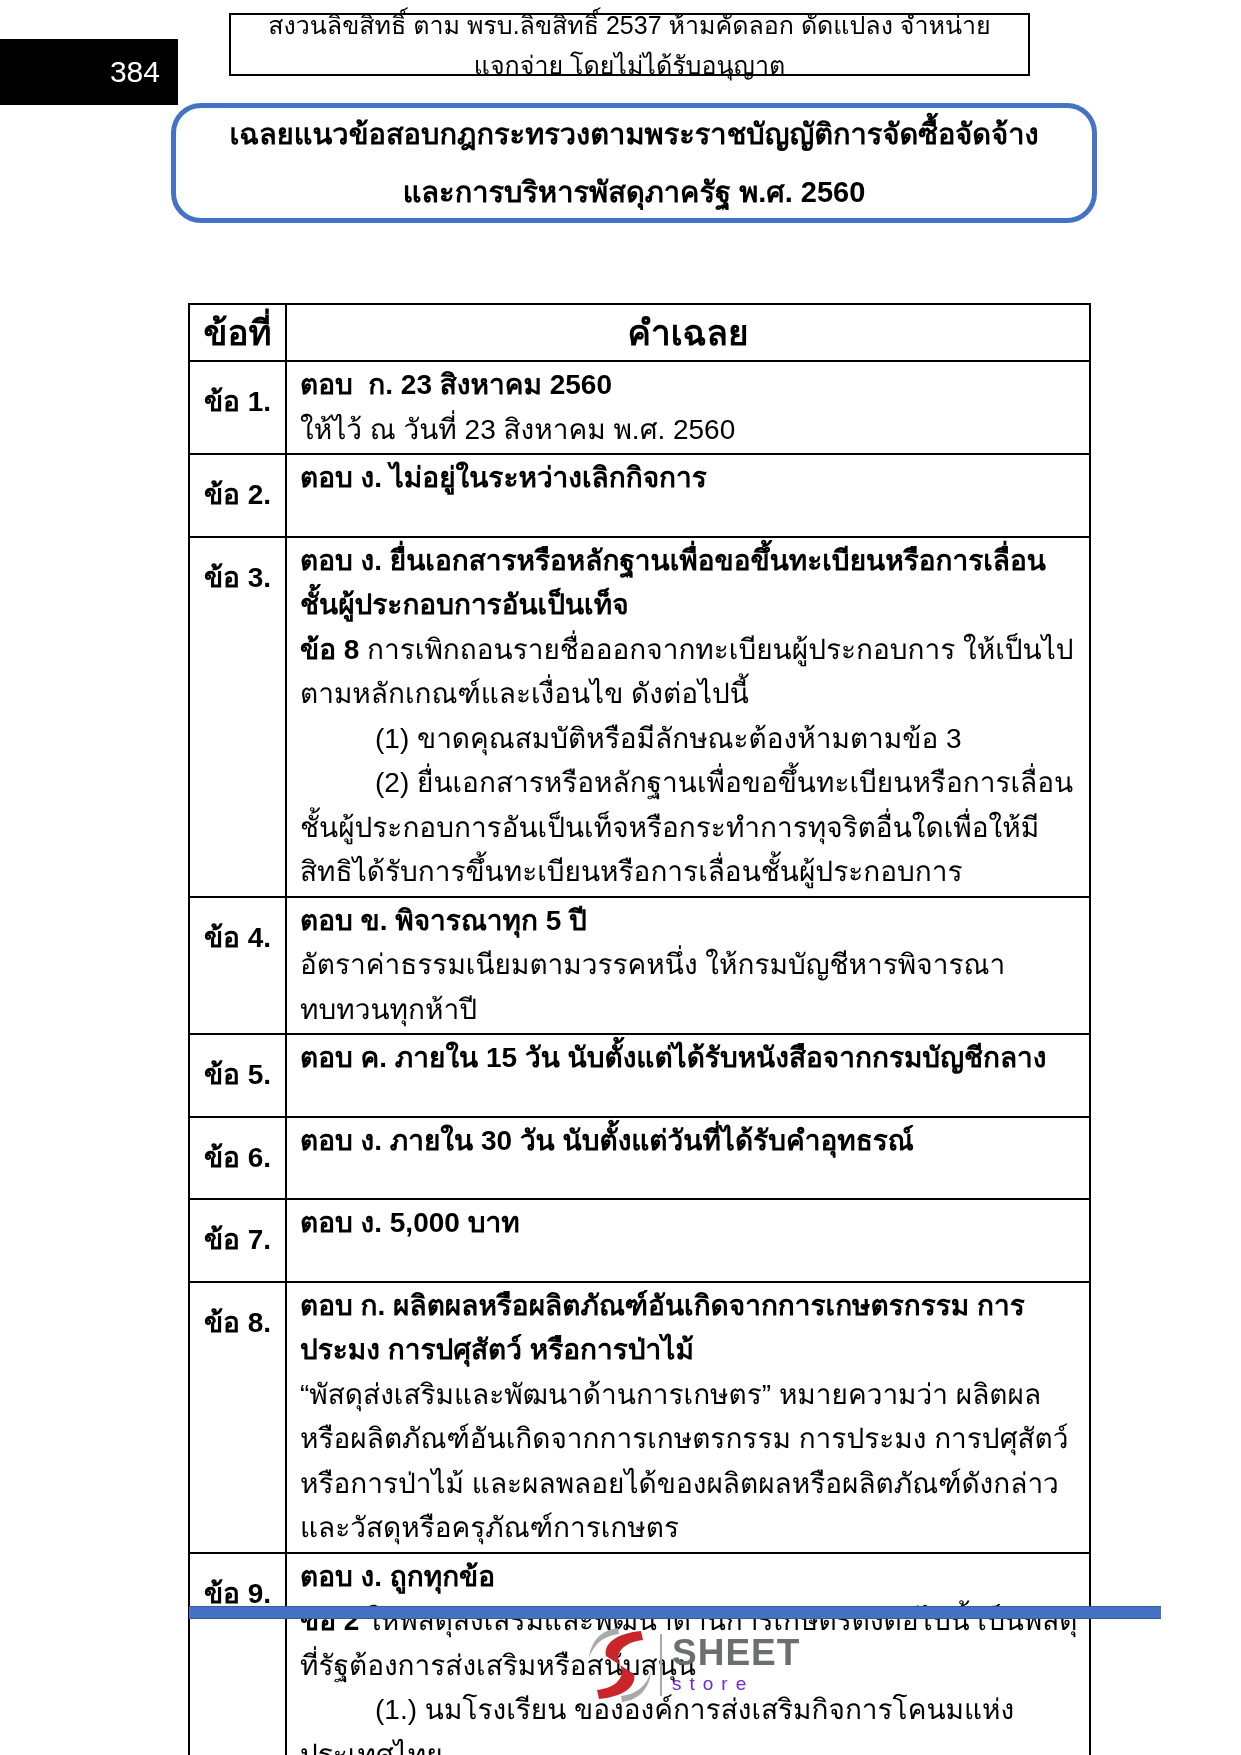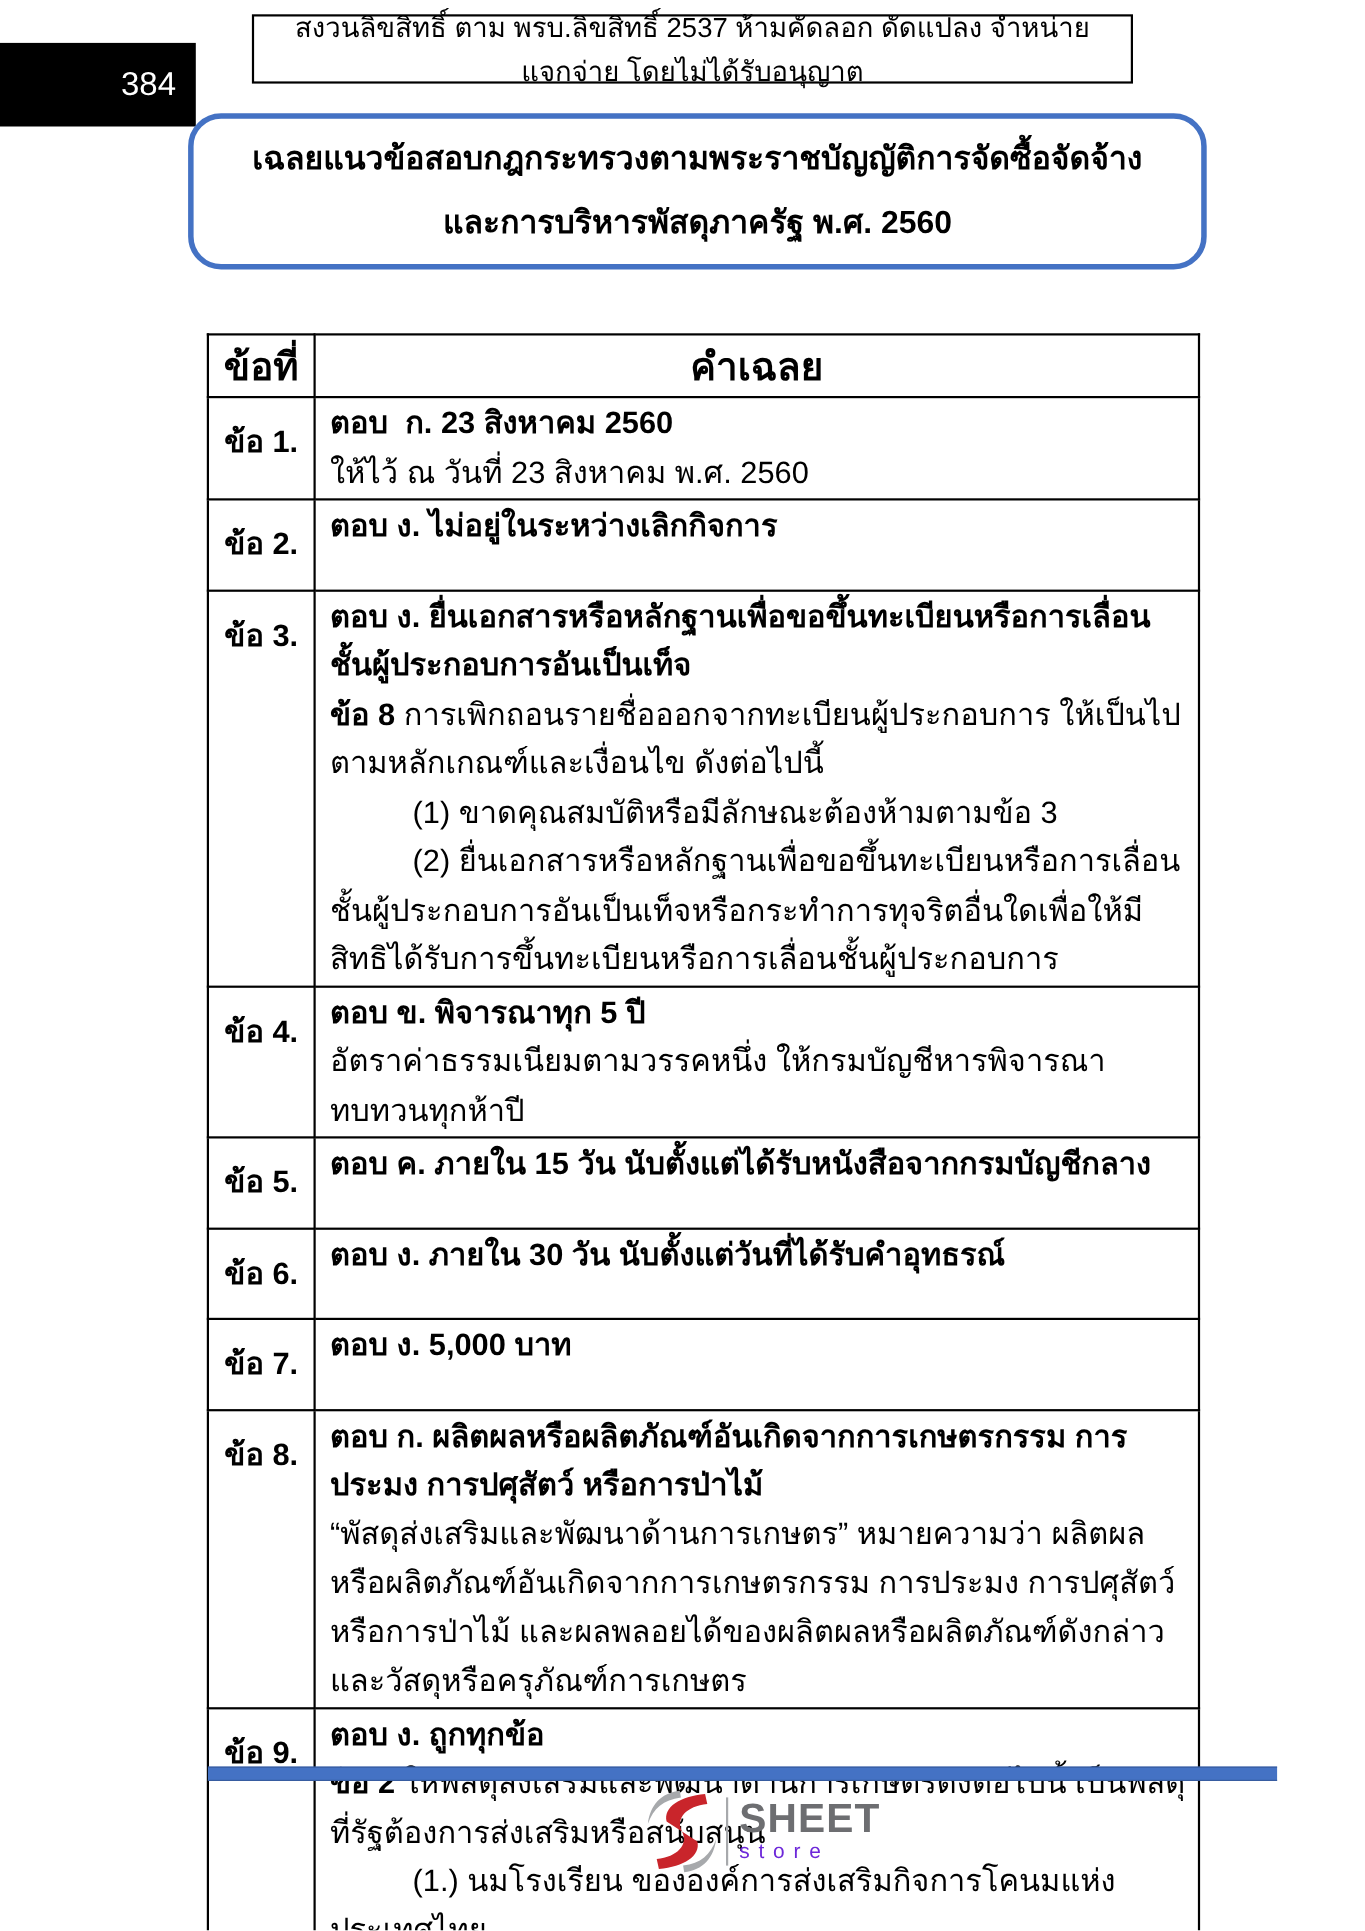--- a/index.html
+++ b/index.html
@@ -8,21 +8,21 @@
   .page {
     position: relative;
     width: 1241px;
     height: 1755px;
     background: #ffffff;
     overflow: hidden;
   }
   .page-badge {
     position: absolute;
     left: 0; top: 39px;
-    width: 178px; height: 76px;
+    width: 178px; height: 66px;
     background: #000000;
     color: #ffffff;
     display: flex;
     align-items: center;
     justify-content: flex-end;
     padding-right: 18px;
     font-size: 30px;
   }
   .copyright-box {
     position: absolute;
@@ -32,21 +32,21 @@
     display: flex;
     align-items: center;
     justify-content: center;
     font-size: 25px;
     text-align: center;
     padding: 0 12px;
   }
   .title-box {
     position: absolute;
     left: 171px; top: 103px;
-    width: 926px; height: 142px;
+    width: 926px; height: 120px;
     border: 5px solid #4472C4;
     border-radius: 30px;
     display: flex;
     align-items: center;
     justify-content: center;
     text-align: center;
     font-weight: bold;
     font-size: 29px;
     line-height: 2.0;
     padding: 0 34px;

